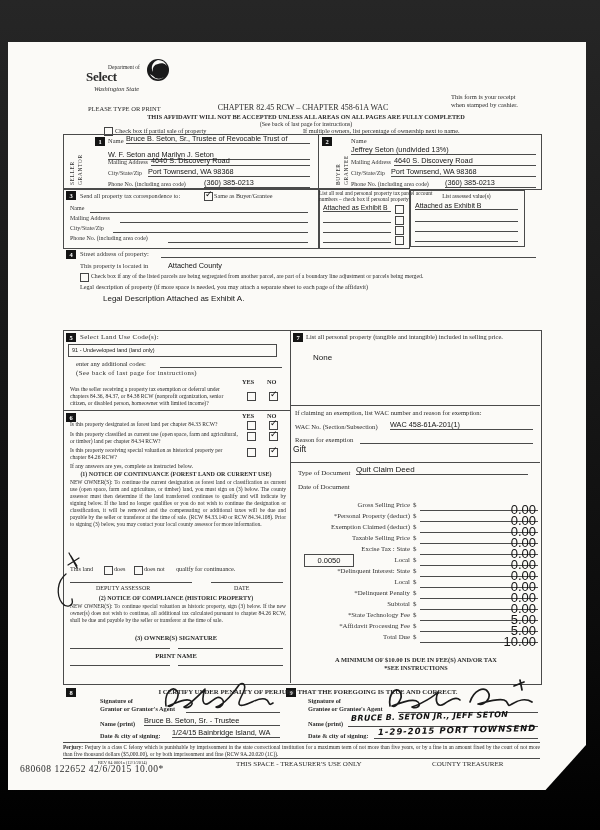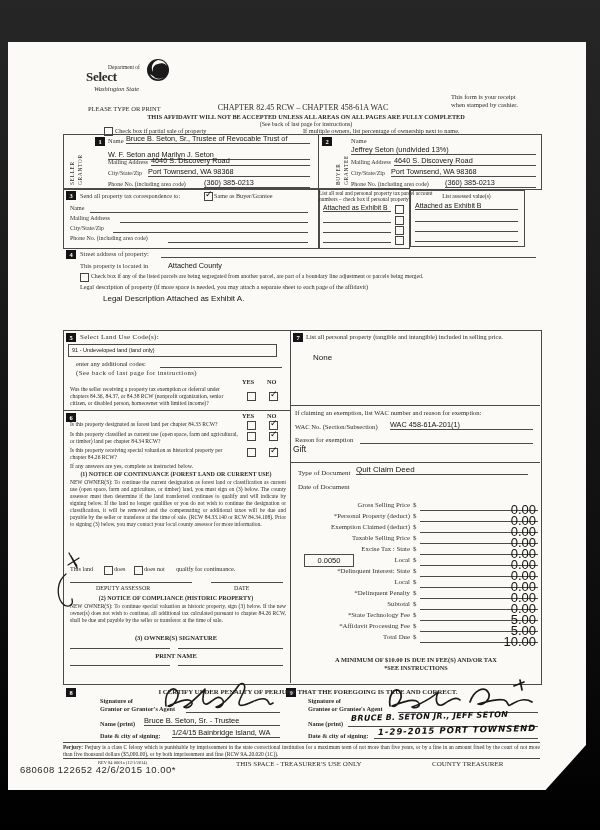--- a/index.html
+++ b/index.html
@@ -9,21 +9,21 @@
     font-family:"Liberation Serif",serif;
   }
   .page{
     position:absolute;left:8px;top:42px;width:578px;height:748px;
     background:#fbfaf7;color:#2b2b2b;
     clip-path:polygon(0 0,100% 0,100% 94%,93% 100%,0 100%);
   }
   .abs{position:absolute;white-space:nowrap}
   .wrap{white-space:normal}
   .sans{font-family:"Liberation Sans",sans-serif;color:#161616}
-  .mono{font-family:Liberation Sans, sans-serif;color:#2a2a2a}
+  .mono{font-family:Liberation Serif, serif;color:#2a2a2a}
   .b{font-weight:bold}
   .i{font-style:italic}
   .ctr{text-align:center}
   .u{border-bottom:1px solid #4a4a4a}
   .hr{position:absolute;border-top:1px solid #4a4a4a;height:0}
   .vr{position:absolute;border-left:1px solid #4a4a4a;width:0}
   .box{position:absolute;border:1px solid #4a4a4a}
   .numbox{position:absolute;width:10px;height:9px;background:#141414;color:#fff;
     font-size:6.5px;font-weight:bold;text-align:center;line-height:9px}
   .cb{position:absolute;width:7px;height:7px;border:1px solid #444;background:transparent}

